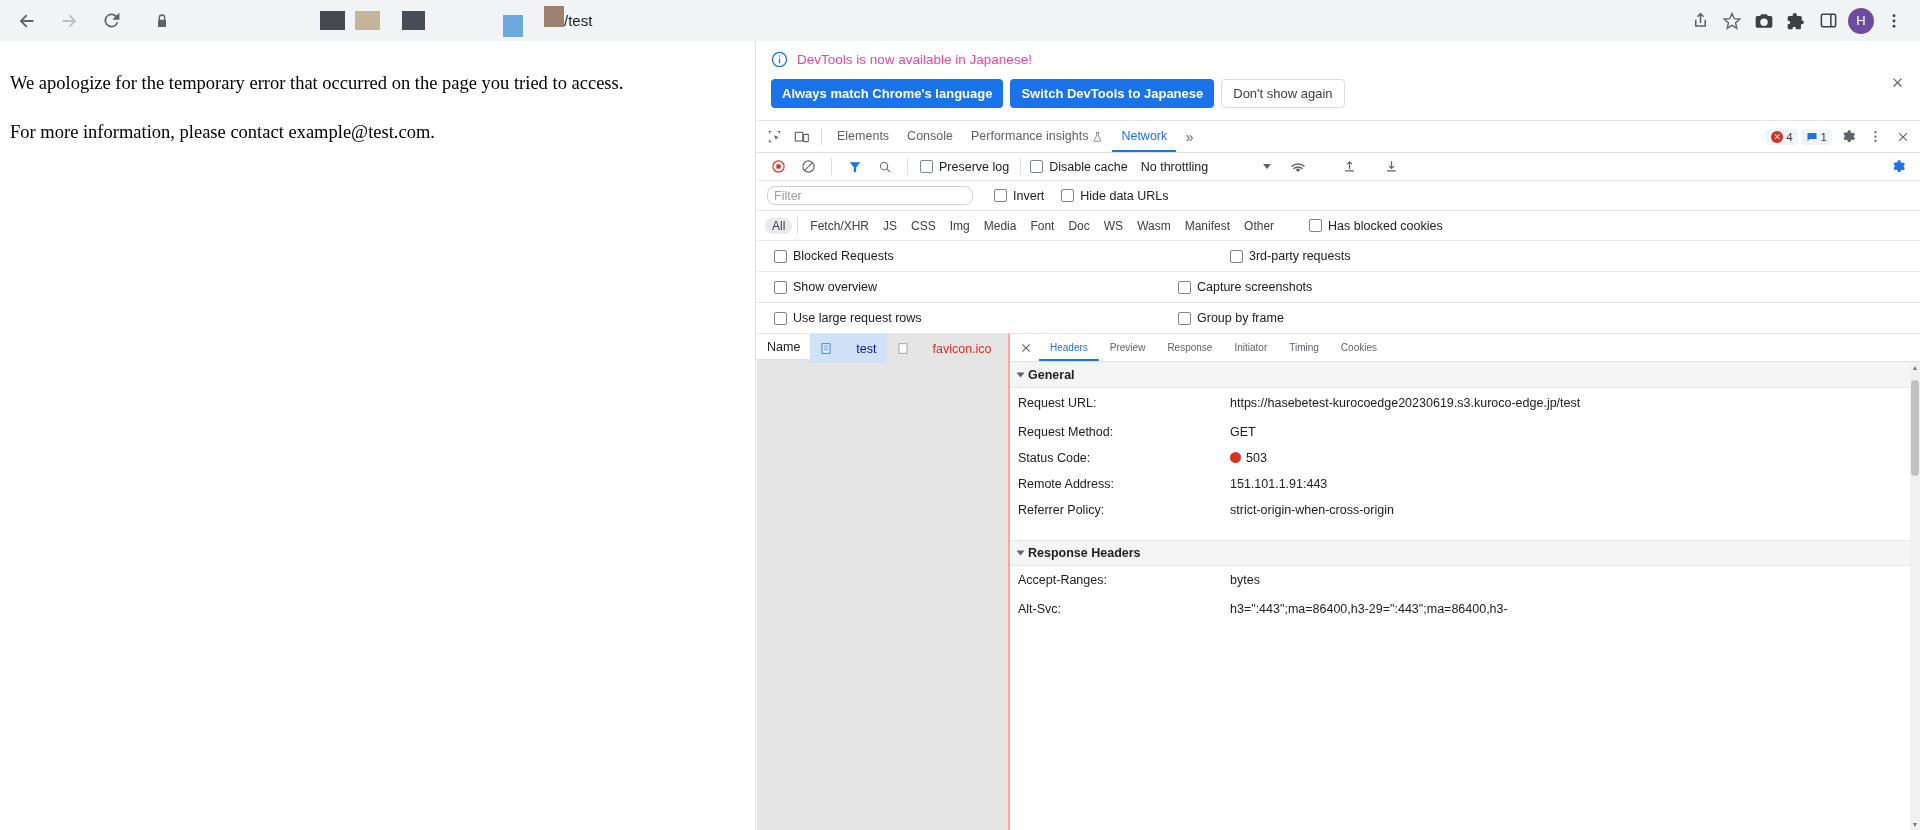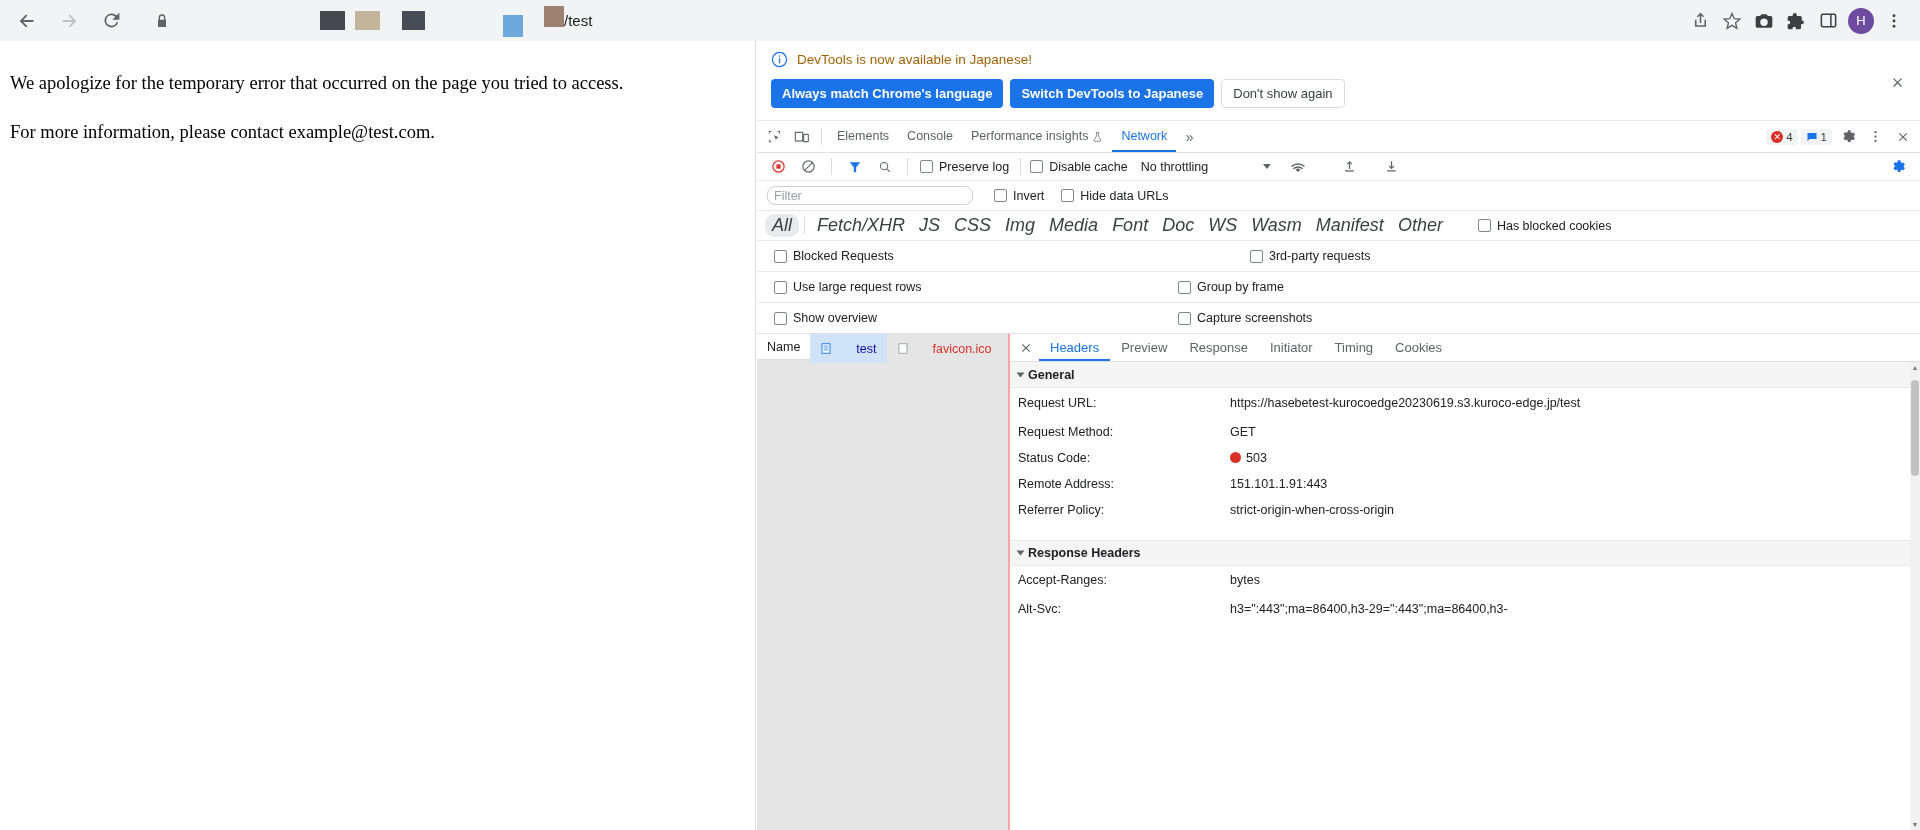--- a/index.html
+++ b/index.html
@@ -71,21 +71,21 @@
     display: flex; flex-direction: column;
     font-size: 12px; color: #202124;
   }
 
   .dt-banner {
     background: #fff; padding: 10px 14px 12px 14px;
     position: relative; border-bottom: 1px solid #e6e6e6;
   }
   .dt-banner-row1 { display: flex; align-items: center; gap: 9px; }
   .info-ico { width: 17px; height: 17px; flex: none; }
-  .dt-banner-text { font-size: 13.5px; color: #a16207; }
+  .dt-banner-text { font-size: 13.5px; color: #ec4899; }
   .dt-banner-row2 { display: flex; gap: 7px; margin-top: 11px; }
   .btn-primary {
     background: #1a73e8; color: #fff; border: none;
     border-radius: 4px; padding: 6px 11px;
     font-size: 13px; font-weight: bold;
     font-family: "Liberation Sans", sans-serif;
     cursor: pointer; white-space: nowrap;
   }
   .btn-plain {
     background: #fff; color: #3c4043;
@@ -146,22 +146,22 @@
     border-radius: 2px; display: inline-block; flex: none; background:#fff;
   }
   .filter-input {
     width: 206px; height: 19px; border: 1px solid #d0d0d0;
     background: #fff; font-size: 12.5px; color: #202124;
     padding: 0 6px; font-family: "Liberation Sans", sans-serif;
     border-radius: 8px;
   }
   .filter-input::placeholder { color: #9aa0a6; }
   .type-chip {
-    font-size: 18px; color: #3c4043; padding: 1px 7px;
-    border-radius: 9px; cursor: pointer; white-space: nowrap; font-style: italic;
+    font-size: 12px; color: #3c4043; padding: 1px 7px;
+    border-radius: 9px; cursor: pointer; white-space: nowrap;
   }
   .type-chip.active { background: #e8eaed; }
   .throttle { display: flex; align-items: center; gap: 5px; font-size: 12.5px; color: #202124; cursor: pointer; }
   .caret-d { width: 0; height: 0; border-left: 4px solid transparent; border-right: 4px solid transparent; border-top: 5px solid #5f6368; }
   .net-opts {
     display: flex; align-items: center;
     height: 31px; padding: 0 8px;
     border-bottom: 1px solid #e8e8e8; background: #fff; flex: none;
   }
   .net-opts .cb:first-child { width: 404px; }
@@ -187,21 +187,21 @@
   .rl-row.sel .rl-name { color: #1a0dab; }
   .rl-name.err { color: #d93025; }
 
   .detail { flex: 1; display: flex; flex-direction: column; min-width: 0; position: relative; }
   .det-tabs {
     height: 28px; display: flex; align-items: center;
     border-bottom: 1px solid #e0e0e0; padding: 0 2px; flex: none;
   }
   .det-tab {
     padding: 0 11px; height: 27px; line-height: 27px;
-    font-size: 13px; color: #5f6368; cursor: pointer; white-space: nowrap; text-align: center;
+    font-size: 10px; color: #5f6368; cursor: pointer; white-space: nowrap; text-align: center;
   }
   .det-tab.active { color: #1a73e8; box-shadow: inset 0 -2px 0 #1a73e8; }
   .det-body { flex: 1; overflow: hidden; position: relative; }
   .sect-head {
     display: flex; align-items: center; gap: 5px;
     height: 26px; padding: 0 8px;
     background: #f5f5f5; border-bottom: 1px solid #e8e8e8;
     font-size: 12.5px; font-weight: bold; color: #202124;
   }
   .tri { width: 0; height: 0; border-left: 5px solid #5f6368; border-top: 4px solid transparent; border-bottom: 4px solid transparent; transform: rotate(90deg); }
@@ -486,45 +486,45 @@
       <i></i>
       <span>Has blocked cookies</span>
     </label>
   </div>
 
   <div class="net-opts">
     <label class="cb" style="margin-left:9px;">
       <i></i>
       <span>Blocked Requests</span>
     </label>
-    <label class="cb" style="margin-left:24px;padding-left:48px;">
+    <label class="cb" style="margin-left:4px;padding-left:48px;">
       <i></i>
       <span>3rd-party requests</span>
+    </label>
+  </div>
+
+  <div class="net-opts" style="border-bottom:1px solid #e0e0e0;">
+    <label class="cb" style="margin-left:9px;">
+      <i></i>
+      <span>Show overview</span>
+    </label>
+    <label class="cb">
+      <i></i>
+      <span>Capture screenshots</span>
     </label>
   </div>
 
   <div class="net-opts">
     <label class="cb" style="margin-left:9px;">
       <i></i>
       <span>Use large request rows</span>
     </label>
     <label class="cb">
       <i></i>
       <span>Group by frame</span>
-    </label>
-  </div>
-
-  <div class="net-opts" style="border-bottom:1px solid #e0e0e0;">
-    <label class="cb" style="margin-left:9px;">
-      <i></i>
-      <span>Show overview</span>
-    </label>
-    <label class="cb">
-      <i></i>
-      <span>Capture screenshots</span>
     </label>
   </div>
 
   <div class="split">
 
     <div class="req-list">
       <div class="rl-head">Name</div>
       <div class="rl-row sel">
         <svg class="doc-ico" viewBox="0 0 24 24">
             <rect x="4" y="2.5" width="16" height="19" fill="#fff" stroke="#1a73e8" stroke-width="1.8"></rect>

